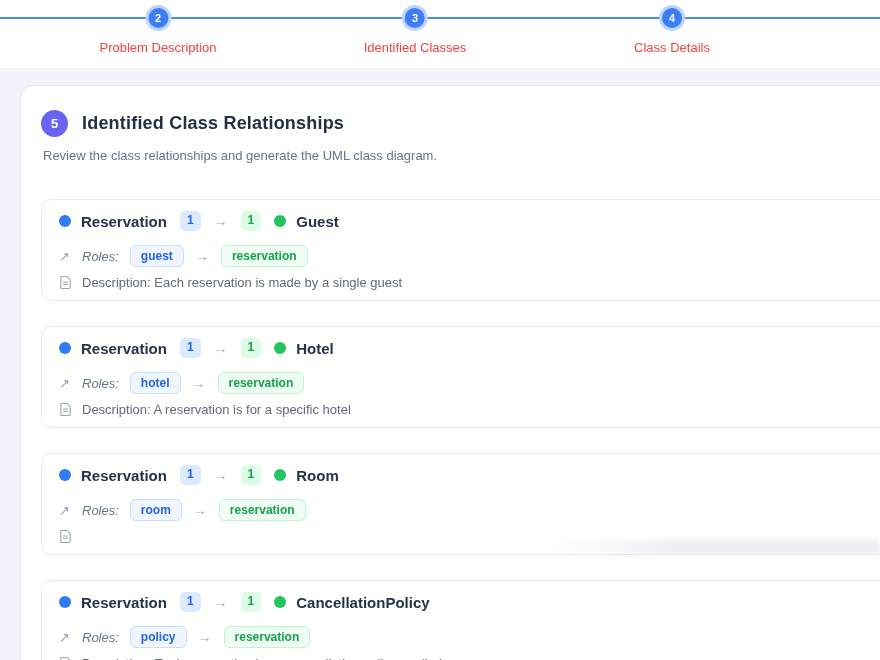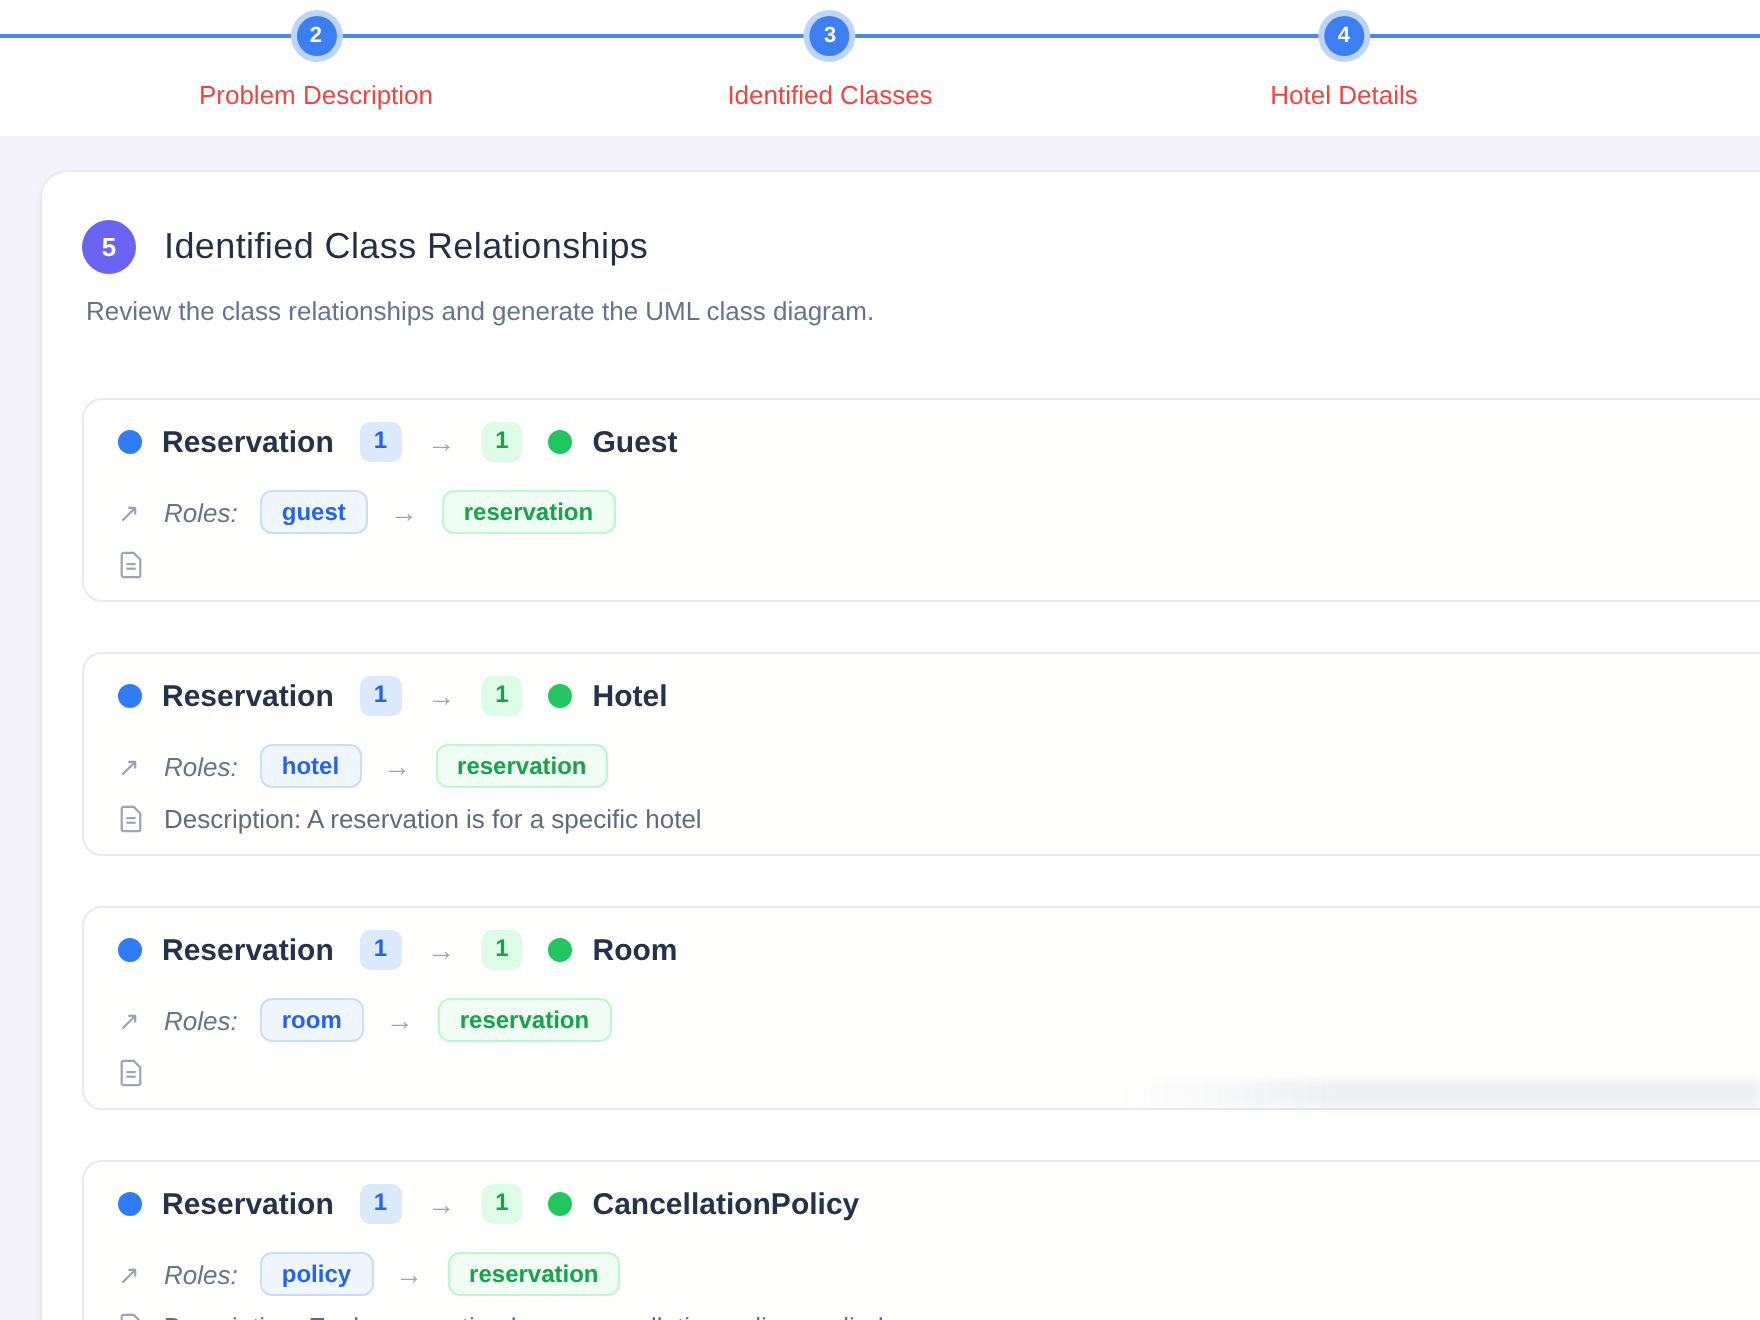--- a/index.html
+++ b/index.html
@@ -50,21 +50,21 @@
   }
   .panel-header { display:flex; align-items:center; gap:14px; height:28px; }
   .panel-step-badge {
     width:27px; height:27px; border-radius:50%;
     background:#6964f1; color:#ffffff;
     font-size:13px; font-weight:bold;
     display:flex; align-items:center; justify-content:center;
     flex:0 0 auto;
   }
   .panel-title {
-    font-size:18px; font-weight:normal; color:#233044; letter-spacing:.2px;
+    font-size:18px; font-weight:bold; color:#233044; letter-spacing:.2px;
   }
   .panel-subtitle {
     margin:11px 0 0 2px; font-size:13px; color:#64748b;
   }
 
   
   .rel-list { margin-top:36px; display:flex; flex-direction:column; gap:25px; }
   .rel-card {
     border:1px solid #e8eaf3; border-radius:10px; background:#fffffe;
     padding:9px 17px;
@@ -121,21 +121,21 @@
   <div class="step step-2">
     <div class="step-circle">2</div>
     <div class="step-label">Problem Description</div>
   </div>
   <div class="step step-3">
     <div class="step-circle">3</div>
     <div class="step-label">Identified Classes</div>
   </div>
   <div class="step step-4">
     <div class="step-circle">4</div>
-    <div class="step-label">Hotel Details</div>
+    <div class="step-label">Class Details</div>
   </div>
 </div>
 
 <div class="panel">
   <div class="panel-header">
     <div class="panel-step-badge">5</div>
     <div class="panel-title">Identified Class Relationships</div>
   </div>
   <div class="panel-subtitle">Review the class relationships and generate the UML class diagram.</div>
 
@@ -159,20 +159,21 @@
         <span class="rolebadge green">reservation</span>
       </div>
       <div class="row desc-row">
         <span class="doc-icon">
           <svg width="13" height="15" viewBox="0 0 14 16" fill="none" stroke="#9aa5b8" stroke-width="1.2">
             <path d="M3 1.5h5.5L12 5v8.5a1 1 0 0 1-1 1H3a1 1 0 0 1-1-1v-11a1 1 0 0 1 1-1z"></path>
             <line x1="4.5" y1="7.5" x2="9.5" y2="7.5"></line>
               <line x1="4.5" y1="10" x2="9.5" y2="10"></line>
           </svg>
         </span>
+        <span class="desc"><span>Description:</span> <span>Each reservation is made by a single guest</span></span>
       </div>
     </article>
 
     <article class="rel-card">
       <div class="row title-row">
         <span class="dot blue"></span>
         <span class="cls">Reservation</span>
         <span class="numbadge blue">1</span>
         <span class="arrow">→</span>
         <span class="numbadge green">1</span>

